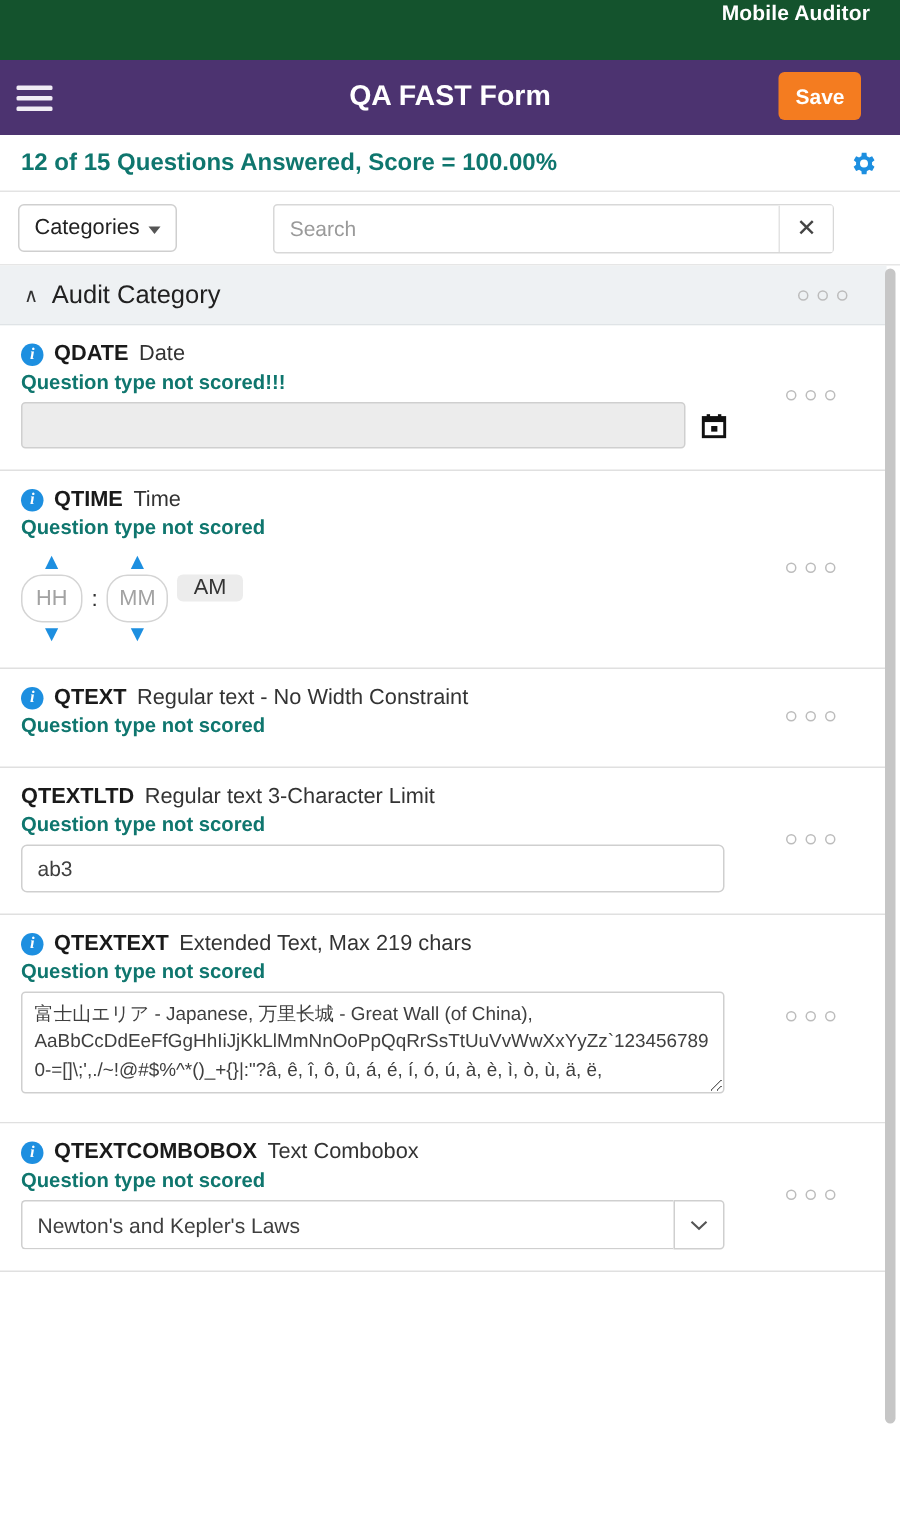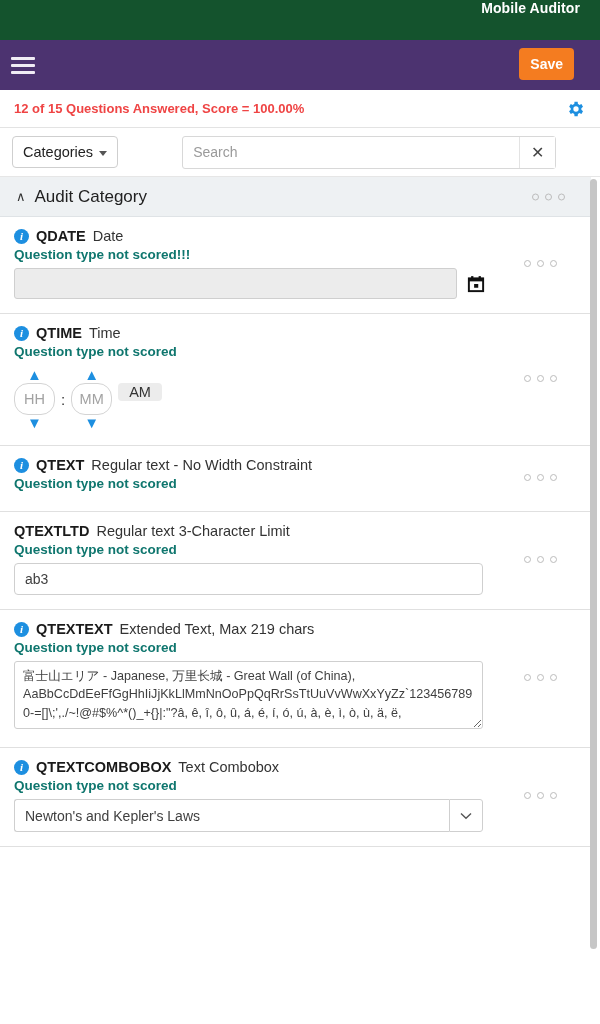--- a/index.html
+++ b/index.html
@@ -41,21 +41,21 @@
     font-size: 14px; font-weight: bold; padding: 8px 11px; cursor: pointer;
     font-family: "Liberation Sans", sans-serif;
   }
 
   
   .scorebar {
     height: 38px; flex: 0 0 38px; background: #ffffff;
     display: flex; align-items: center; justify-content: space-between;
     padding: 0 14px; border-bottom: 1px solid #e3e3e3;
   }
-  .scorebar .score-text { font-size: 13px; font-weight: bold; color: #ef4444; }
+  .scorebar .score-text { font-size: 16px; font-weight: bold; color: #0f766e; }
   .gear { width: 20px; height: 20px; cursor: pointer; display: block; }
 
   
   .filterbar {
     flex: 0 0 48px; height: 48px; background: #ffffff;
     display: flex; align-items: center; padding: 0 12px; gap: 12px;
   }
   .categories-btn {
     border: 1px solid #cfcfcf; border-radius: 4px; background: #ffffff;
     font-size: 14.5px; color: #222; padding: 7px 10px; cursor: pointer;
@@ -188,20 +188,21 @@
   <div class="statusbar">
     <div class="brand">Mobile Auditor</div>
   </div>
 
   <div class="appbar">
     <div class="hamburger">
       <span></span>
       <span></span>
       <span></span>
     </div>
+    <div class="title">QA FAST Form</div>
     <button class="save-btn">Save</button>
   </div>
 
   <div class="scorebar">
     <div class="score-text">12 of 15 Questions Answered, Score = 100.00%</div>
     <svg class="gear" viewBox="0 0 24 24">
       <path fill="#1d8fe0" d="M19.4 13a7.6 7.6 0 0 0 0-2l2-1.6-1.9-3.3-2.4 1a7.6 7.6 0 0 0-1.8-1L15 3.4h-3.8l-.3 2.7c-.6.2-1.2.6-1.8 1l-2.4-1L4.8 9.4 6.7 11a7.6 7.6 0 0 0 0 2l-2 1.6 2 3.3 2.4-1c.5.4 1.1.8 1.8 1l.3 2.7H15l.3-2.7c.7-.2 1.3-.6 1.8-1l2.4 1 1.9-3.3-2-1.6ZM13 15.2a3.2 3.2 0 1 1 0-6.4 3.2 3.2 0 0 1 0 6.4Z" transform="translate(-1,0)"></path>
     </svg>
   </div>
 

